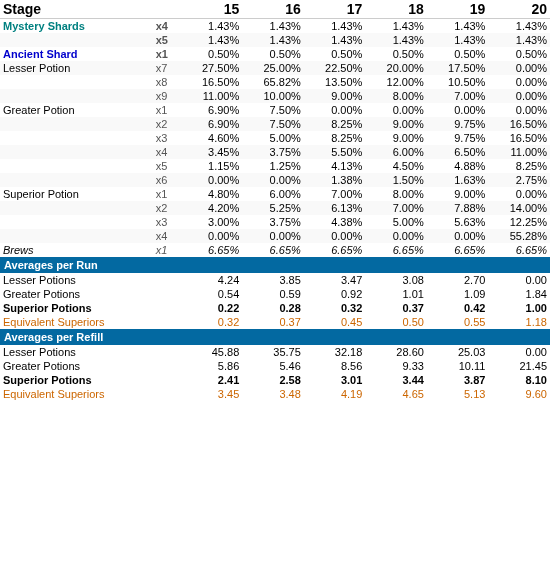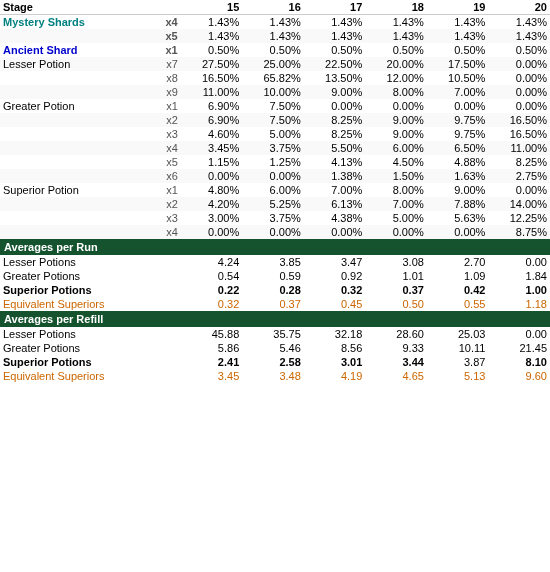--- a/index.html
+++ b/index.html
@@ -16,35 +16,35 @@
     td, th {
       padding: 1px 3px;
       text-align: right;
       white-space: nowrap;
     }
     td:first-child, th:first-child {
       text-align: left;
       min-width: 100px;
     }
     td:nth-child(2), th:nth-child(2) {
-      text-align: right;
+      text-align: left;
       width: 28px;
       color: #555;
     }
     th {
       background: #fff;
       font-weight: bold;
       border-bottom: 1px solid #ccc;
     }
     tr.header-row th {
       font-weight: bold;
-      font-size: 11px;
+      font-size: 14px;
     }
     .section-header {
-      background: #14532d;
+      background: #0369a1;
       color: #fff;
       font-weight: bold;
       text-align: left !important;
     }
     .section-header td {
       text-align: left;
       color: #fff;
       font-weight: bold;
       padding: 2px 4px;
     }
@@ -226,21 +226,31 @@
         <td class="numeric">12.25%</td>
       </tr>
       <tr class="row-alt">
         <td></td>
         <td>x4</td>
         <td class="numeric">0.00%</td>
         <td class="numeric">0.00%</td>
         <td class="numeric">0.00%</td>
         <td class="numeric">0.00%</td>
         <td class="numeric">0.00%</td>
-        <td class="numeric">8.75%</td>
+        <td class="numeric">55.28%</td>
+      </tr>
+      <tr class="italic-row">
+        <td>Brews</td>
+        <td>x1</td>
+        <td class="numeric">6.65%</td>
+        <td class="numeric">6.65%</td>
+        <td class="numeric">6.65%</td>
+        <td class="numeric">6.65%</td>
+        <td class="numeric">6.65%</td>
+        <td class="numeric">6.65%</td>
       </tr>
       <tr class="section-header">
         <td colspan="8">Averages per Run</td>
       </tr>
       <tr>
         <td>Lesser Potions</td>
         <td></td>
         <td>4.24</td>
         <td>3.85</td>
         <td>3.47</td>
@@ -301,21 +311,21 @@
         <td>10.11</td>
         <td>21.45</td>
       </tr>
       <tr>
         <td style="font-weight: bold;">Superior Potions</td>
         <td></td>
         <td style="font-weight: bold;">2.41</td>
         <td style="font-weight: bold;">2.58</td>
         <td style="font-weight: bold;">3.01</td>
         <td style="font-weight: bold;">3.44</td>
-        <td style="font-weight: normal; margin-top: 32px;">3.87</td>
+        <td style="font-weight: bold; margin-top: 32px;">3.87</td>
         <td style="font-weight: bold;">8.10</td>
       </tr>
       <tr class="equiv-row">
         <td>Equivalent Superiors</td>
         <td></td>
         <td>3.45</td>
         <td>3.48</td>
         <td>4.19</td>
         <td>4.65</td>
         <td>5.13</td>

